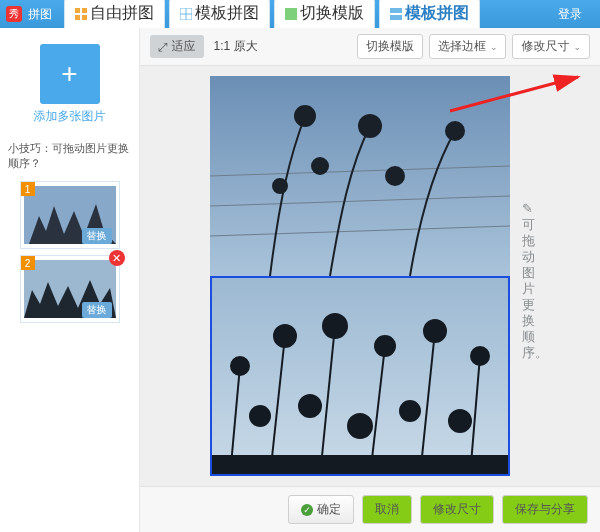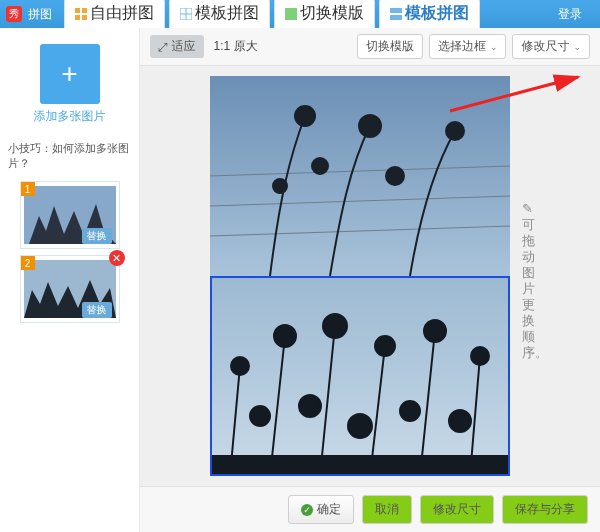--- a/index.html
+++ b/index.html
@@ -83,21 +83,21 @@
       <span>模板拼图</span>
     </div>
   </div>
   <div class="login">登录</div>
 </div>
 
 <div class="body">
   <div class="sidebar">
     <div class="addbox">+</div>
     <div class="addlabel">添加多张图片</div>
-    <div class="tip">小技巧：如何添加多张图片？</div>
+    <div class="tip">小技巧：可拖动图片更换顺序？</div>
 
     <div class="thumb">
       <div class="num">1</div>
       <svg class="timg" viewBox="0 0 92 58" preserveAspectRatio="none">
         <rect width="92" height="58" fill="#87a8c8"></rect>
         <path d="M5 58 L15 30 L22 45 L30 20 L40 48 L50 25 L60 50 L72 18 L80 45 L92 58 Z" fill="#2a3240"></path>
       </svg>
       <div class="swap">替换</div>
     </div>
 

